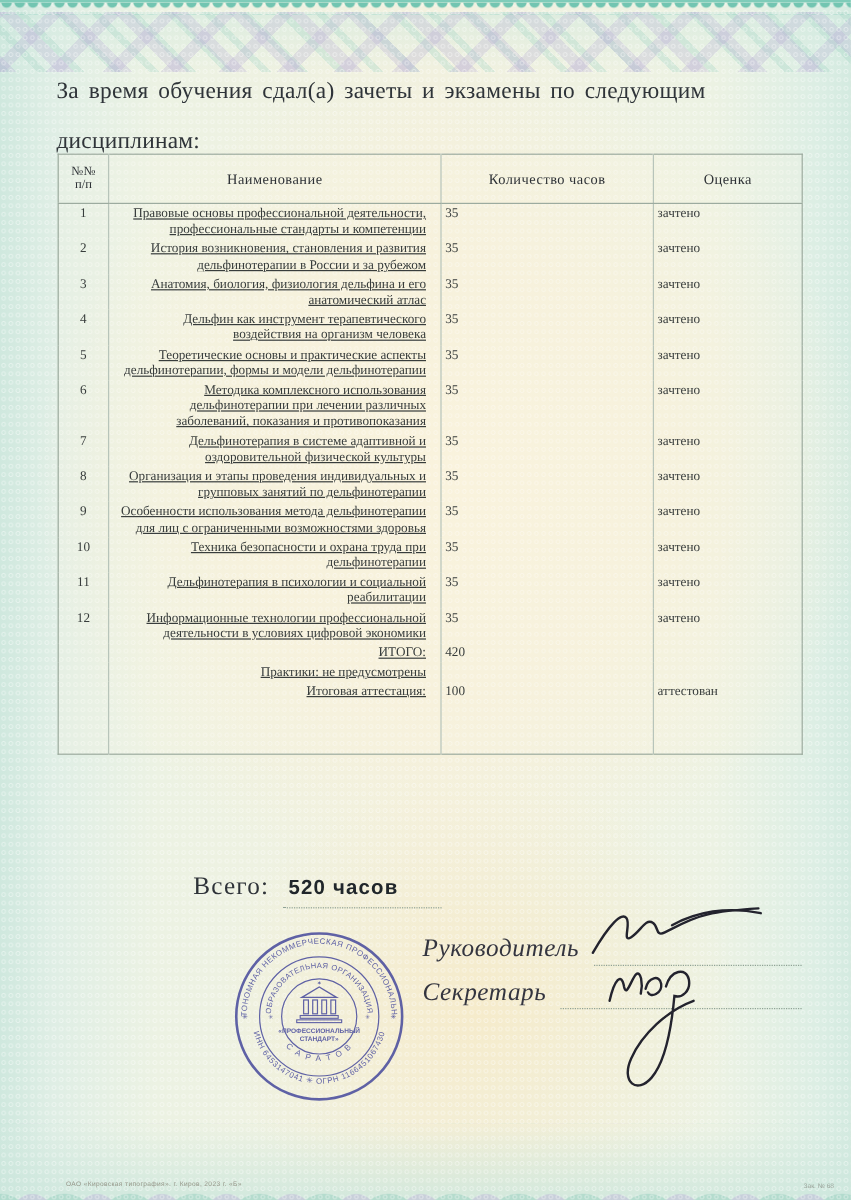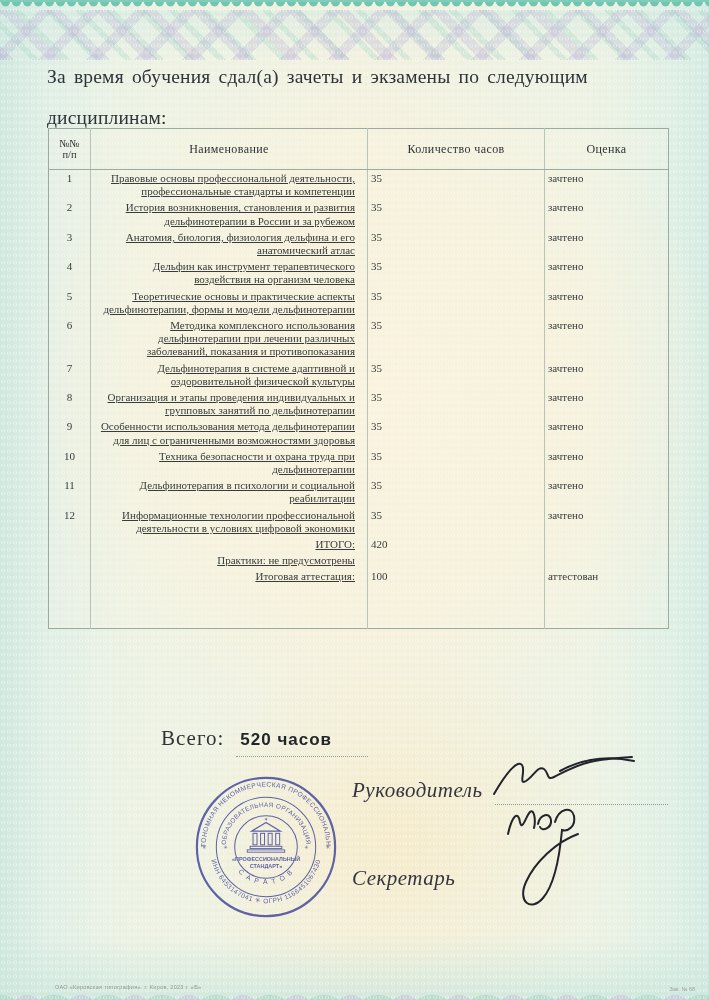--- a/index.html
+++ b/index.html
@@ -68,21 +68,21 @@
   td.c-name{text-align:right;padding-left:6px;padding-right:12px;text-decoration:underline;}
   td.c-hours{}
   td.c-grade{text-align:left;}
   tr.spacer td{height:40px;}
   .total{position:absolute;left:128px;top:726px;z-index:3;white-space:nowrap;margin-left:33px;}
   .total-label{font-size:21px;color:#2e3338;letter-spacing:1px;}
   .total-value-wrap{display:inline-block;margin-left:12px;border-bottom:1.5px dotted #8fa296;padding:0 16px 6px 4px;min-width:112px;}
   .total-value{font-family:"Liberation Sans",sans-serif;font-weight:bold;font-size:17px;color:#20262a;letter-spacing:1px;}
   .sig-row{position:absolute;left:352px;width:316px;display:flex;align-items:flex-start;z-index:3;}
   .sig-1{top:778px;}
-  .sig-2{top:866px;flex-direction:column;}
+  .sig-2{top:814px;}
   .sig-label{font-style:italic;font-size:21px;color:#34353f;white-space:nowrap;padding-right:12px;letter-spacing:.5px;}
   .sig-line{flex:1;border-bottom:1.5px dotted #8fa296;height:26px;}
   .sig-ink{position:absolute;z-index:4;}
   .ink-1{left:488px;top:750px;width:150px;height:52px;}
   .ink-2{left:498px;top:800px;width:110px;height:112px;}
   .stamp{position:absolute;left:194px;top:775px;width:144px;height:144px;z-index:4;opacity:.88;}
   .stamp text{font-family:"Liberation Sans",sans-serif;}
   .imprint{position:absolute;left:55px;top:984px;z-index:3;font-family:"Liberation Sans",sans-serif;font-size:5.5px;color:#97978a;letter-spacing:.3px;}
   .order-no{position:absolute;right:30px;top:986px;z-index:3;font-family:"Liberation Sans",sans-serif;font-size:5.5px;color:#9aa39a;}
 </style>

